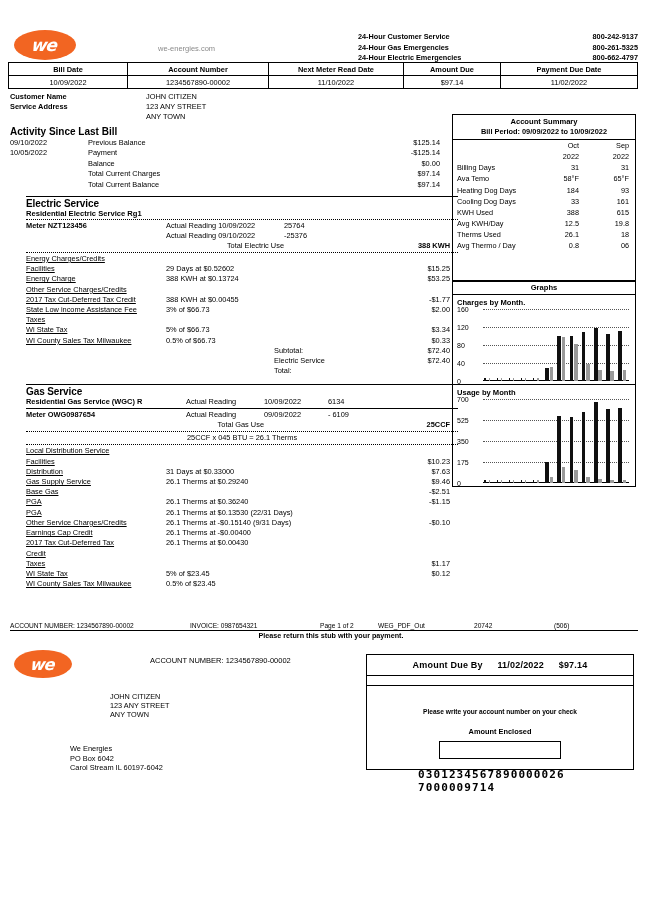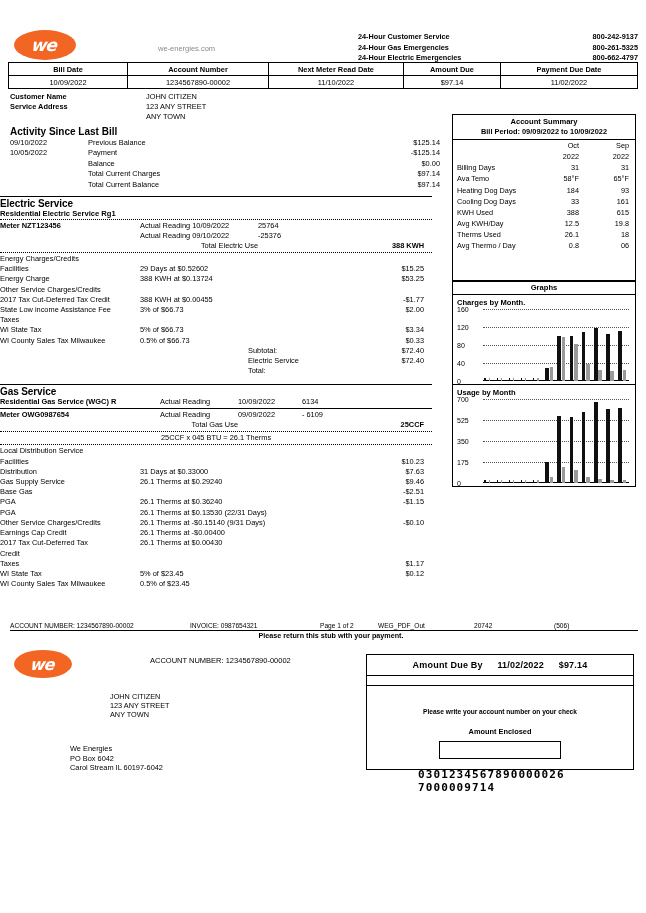--- a/index.html
+++ b/index.html
@@ -57,32 +57,32 @@
   .cust-val { }
   .sect-hd { font-weight: bold; font-size: 10px; margin: 4px 0 1px 0; }
 
   .act { margin-left: 10px; width: 430px; font-size: 7.4px; }
   .act-row { display: flex; line-height: 10.4px; }
   .act-date { width: 78px; }
   .act-desc { flex: 1; }
   .act-amt { width: 62px; text-align: right; }
 
   
-  .svc { margin: 6px 0 0 0; width: 432px; }
+  .svc { margin: 6px 0 0 26px; width: 432px; }
   .svc-title { font-weight: bold; font-size: 10px; letter-spacing: -.1px; }
   .svc-sub { font-weight: bold; font-size: 7.6px; }
   .hr-solid { border-top: 1px solid #000; margin: 1px 0; }
   .hr-dot { border-top: 1px dotted #000; margin: 1px 0; }
   .meter-row { display: flex; font-size: 7.4px; line-height: 10px; }
   .m-a { width: 140px; font-weight: bold; }
   .m-b { width: 118px; }
   .m-c { width: 70px; }
   .m-d { flex:1; text-align: right; font-weight: bold; padding-right: 8px;}
   .grow { display: flex; font-size: 7.4px; line-height: 10.2px; }
-  .gr-lbl { width: 140px; }
+  .gr-lbl { width: 140px; text-decoration: underline; }
   .gr-mid { width: 180px; }
   .gr-amt { flex:1; text-align: right; padding-right: 8px; }
   .center-note { text-align: center; font-size: 7.4px; line-height: 10px;}
   .sub-row { display:flex; font-size: 7.4px; line-height: 10.2px;}
   .sub-sp { width: 248px; }
   .sub-lbl { width: 72px; }
   .sub-amt { flex:1; text-align:right; padding-right: 8px;}
 
   
   .rightcol { position: absolute; left: 452px; top: 114px; width: 184px; }

